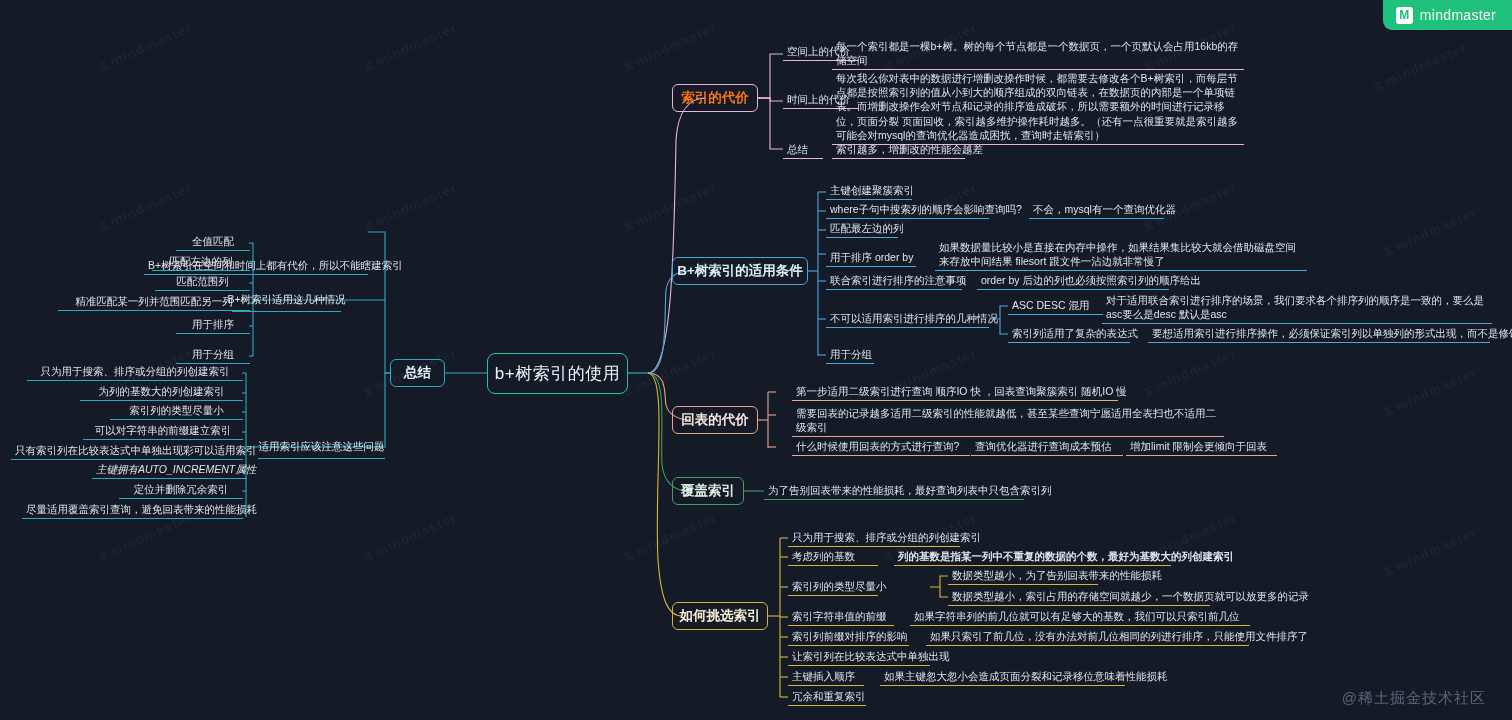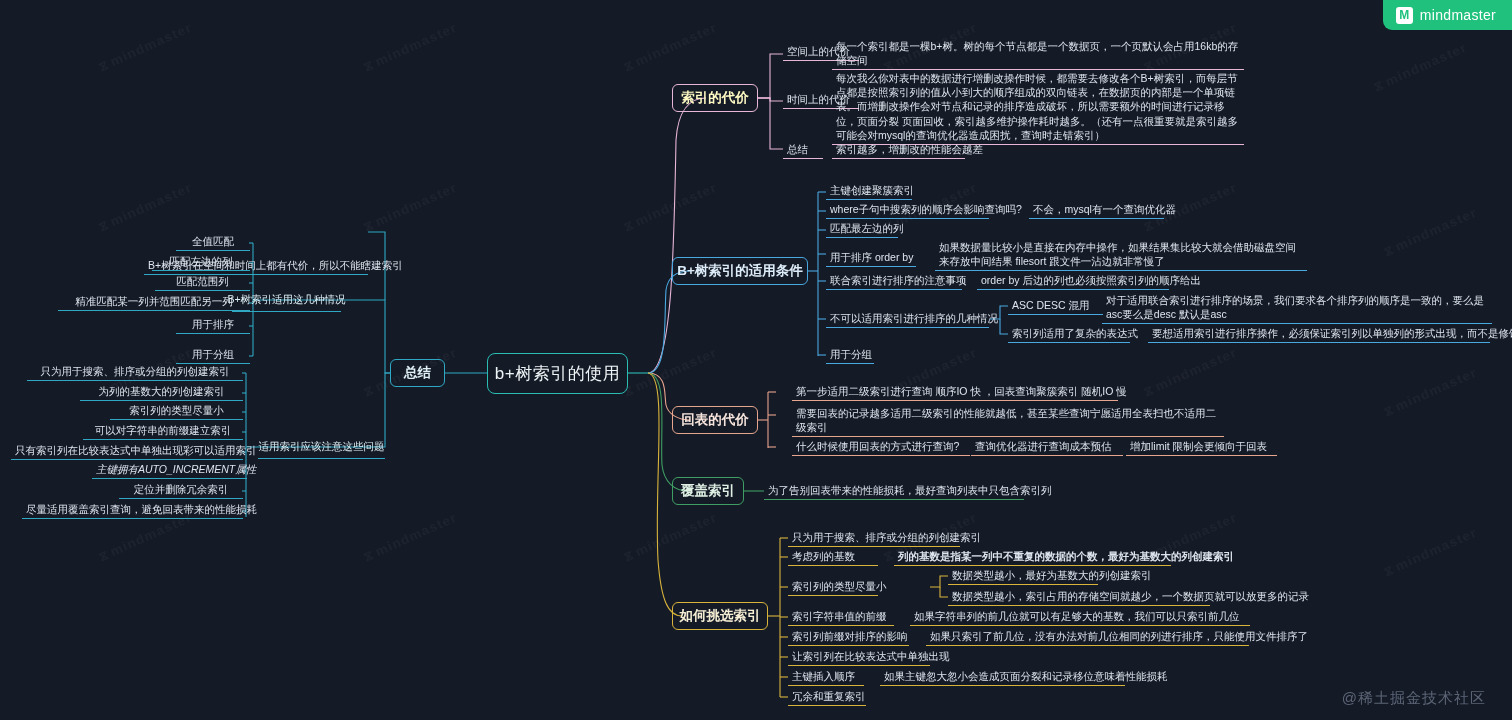--- a/index.html
+++ b/index.html
@@ -36,21 +36,21 @@
   .leaf{
     position:absolute;box-sizing:border-box;
     font-size:10.5px;line-height:1.35;
     padding:1px 4px 2px 4px;
     border-bottom:1px solid #6b7a90;
     color:#dfe5ee;white-space:nowrap;
   }
   .leaf.wrap{white-space:normal;}
 
   
-  .c-pink   {border-color:#e8b6d8;color:#fef9c3;}
+  .c-pink   {border-color:#e8b6d8;color:#f97316;}
   .c-blue   {border-color:#4aa8e0;color:#dcecf8;}
   .c-coral  {border-color:#e8a58d;color:#f6e4dc;}
   .c-green  {border-color:#3f9e63;color:#dff0e4;}
   .c-yellow {border-color:#d9b43c;color:#f6eed4;}
   .c-cyan   {border-color:#2fa8c4;color:#dff1f6;}
   .c-teal   {border-color:#29bdb4;}
 
   .u-pink   {border-bottom-color:#e8b6d8;}
   .u-blue   {border-bottom-color:#4aa8e0;}
   .u-coral  {border-bottom-color:#e8a58d;margin-left:16px;}
@@ -266,21 +266,21 @@
   <div class="leaf u-green" style="left:764px;top:482px;width:260px;">为了告别回表带来的性能损耗，最好查询列表中只包含索引列</div>
 
   <div class="node lvl1 c-yellow" style="left:672px;top:602px;width:96px;height:28px;">如何挑选索引</div>
 
   <div class="leaf u-yellow" style="left:788px;top:529px;width:172px;">只为用于搜索、排序或分组的列创建索引</div>
 
   <div class="leaf u-yellow" style="left:788px;top:548px;width:90px;">考虑列的基数</div>
   <div class="leaf u-yellow" style="left:894px;top:548px;width:277px;font-weight:bold;">列的基数是指某一列中不重复的数据的个数，最好为基数大的列创建索引</div>
 
   <div class="leaf u-yellow" style="left:788px;top:578px;width:90px;">索引列的类型尽量小</div>
-  <div class="leaf u-yellow" style="left:948px;top:567px;width:150px;">数据类型越小，最好为基数大的列创建索引</div>
+  <div class="leaf u-yellow" style="left:948px;top:567px;width:150px;">数据类型越小，为了告别回表带来的性能损耗</div>
   <div class="leaf u-yellow" style="left:948px;top:588px;width:262px;">数据类型越小，索引占用的存储空间就越少，一个数据页就可以放更多的记录</div>
 
   <div class="leaf u-yellow" style="left:788px;top:608px;width:106px;">索引字符串值的前缀</div>
   <div class="leaf u-yellow" style="left:910px;top:608px;width:340px;">如果字符串列的前几位就可以有足够大的基数，我们可以只索引前几位</div>
 
   <div class="leaf u-yellow" style="left:788px;top:628px;width:121px;">索引列前缀对排序的影响</div>
   <div class="leaf u-yellow" style="left:926px;top:628px;width:323px;">如果只索引了前几位，没有办法对前几位相同的列进行排序，只能使用文件排序了</div>
 
   <div class="leaf u-yellow" style="left:788px;top:648px;width:142px;">让索引列在比较表达式中单独出现</div>
 

